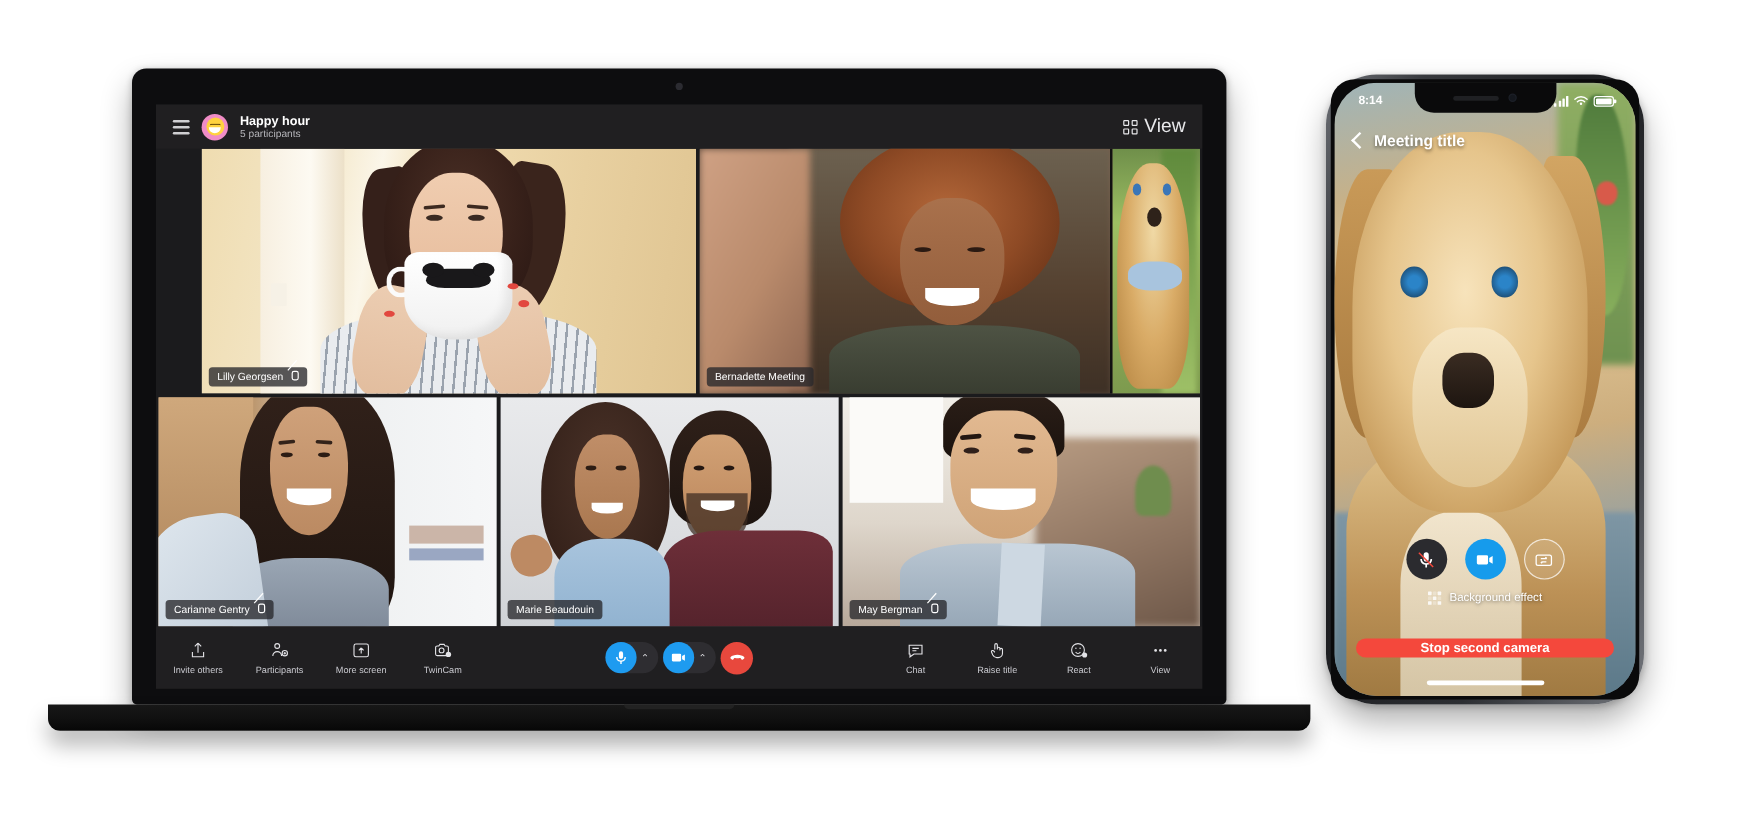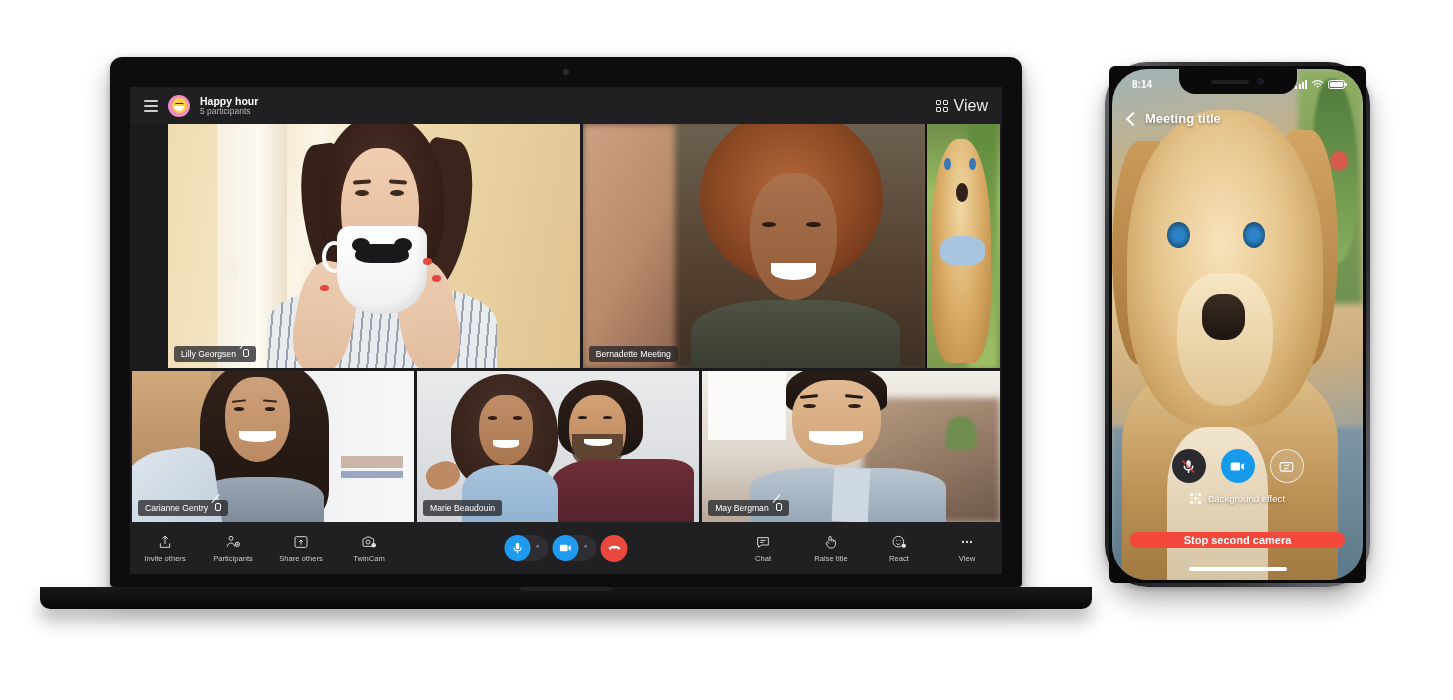--- a/index.html
+++ b/index.html
@@ -70,21 +70,21 @@
   .meeting-title { color:#fff; font-size:10.5px; font-weight:bold; }
   .meeting-sub { color:#b6b6bb; font-size:8.5px; }
   #header-spacer { flex:1; }
   .view-btn { display:flex; align-items:center; gap:6px; color:#e7e7ea; font-size:16px; cursor:pointer; }
   .grid-icon { display:grid; grid-template-columns: 1fr 1fr; gap:2px; width:12px; height:12px; }
   .grid-icon i { display:block; border:1.4px solid #e7e7ea; border-radius:1px; }
 
   
   #video-grid { flex:1; display:flex; flex-direction:column; gap:3px; padding: 0 2px 0 2px; }
   .vrow { display:flex; gap:3px; }
-  .vrow.top { height: 244px; padding-left: 36px; }
+  .vrow.top { height: 204px; padding-left: 36px; }
   .vrow.bottom { flex:1; }
   .tile { position:relative; overflow:hidden; background:#2a2a2e; }
   .tile .label {
     position:absolute; left:6px; bottom:6px;
     display:flex; align-items:center; gap:5px;
     background: rgba(40,40,44,.78); color:#fff;
     font-size:8.6px; padding: 3px 7px; border-radius:3px;
     white-space:nowrap;
   }
   .mic-off { width:8px; height:10px; flex:0 0 8px; position:relative; }
@@ -213,21 +213,21 @@
   .chev { width:14px; display:flex; align-items:center; justify-content:center; color:#d6d6da; font-size:8px; cursor:pointer; }
 
   
   #phone { position:absolute; left:1105px; top:62px; width:265px; height:525px; }
   #phone-frame {
     position:absolute; inset:0; border-radius:42px;
     background: linear-gradient(115deg,#6e7177 0%,#383a3e 16%,#1d1e21 42%,#2c2e32 70%,#74777d 100%);
     padding: 4px;
     box-shadow: 0 14px 26px rgba(0,0,0,.30), 0 2px 6px rgba(0,0,0,.22);
   }
-  #phone-inner { position:absolute; inset:4px; border-radius:6px; background:#0a0a0b; padding:3px;text-decoration:underline; }
+  #phone-inner { position:absolute; inset:4px; border-radius:20px; background:#0a0a0b; padding:3px;text-decoration:underline; }
   #phone-screen {
     position:absolute; inset:3px; border-radius:35px; overflow:hidden; background:#111;
   }
   #notch {
     position:absolute; left:50%; top:0; transform:translateX(-50%);
     width:118px; height:25px; background:#0a0a0b; border-radius:0 0 16px 16px; z-index:6;
     display:flex; align-items:center; justify-content:center; gap:8px;
   }
   #notch .speaker { width:38px; height:4px; border-radius:3px; background:#1f2023; }
   #notch .cam { width:7px; height:7px; border-radius:50%; background:#14171d; border:1px solid #1c2028; }
@@ -259,22 +259,22 @@
   #pv-earL { position:absolute; left:0%; top:14%; width:22%; height:44%; background:linear-gradient(180deg,#c99a58,#a87a3f); border-radius:60% 20% 40% 60%; }
   #pv-earR { position:absolute; right:10%; top:12%; width:22%; height:46%; background:linear-gradient(180deg,#d2a563,#ab7c41); border-radius:20% 60% 60% 40%; }
   #pv-eyeL, #pv-eyeR { position:absolute; top:30%; width:9%; height:5%; background:radial-gradient(circle,#2b84c8 30%,#17354f 100%); border-radius:50%; }
   #pv-eyeL{ left:22%; } #pv-eyeR{ left:52%; }
   #pv-snout { position:absolute; left:26%; top:40%; width:38%; height:26%; background:linear-gradient(180deg,#f6e6c4,#e0c593); border-radius:42% 42% 50% 50%; }
   #pv-nose { position:absolute; left:36%; top:44%; width:17%; height:9%; background:linear-gradient(180deg,#3a2c22,#1d1510); border-radius:42%; }
   #pv-body { position:absolute; left:4%; top:58%; width:86%; height:42%; background:linear-gradient(180deg,#e0c28b,#bc9156 60%,#a07a42); border-radius:36% 36% 0 0; }
   #pv-chest { position:absolute; left:22%; top:70%; width:40%; height:30%; background:linear-gradient(180deg,#f7efdd,#ded2b6); border-radius:40% 40% 0 0; opacity:.85; }
 
   #phone-topbar {
-    position:absolute; top:42px; left:0; right:0; height:30px; z-index:5;
-    display:flex; align-items:flex-start; gap:9px; padding: 0 14px;
+    position:absolute; top:26px; left:0; right:0; height:30px; z-index:5;
+    display:flex; align-items:flex-end; gap:9px; padding: 0 14px;
   }
   #back-chevron { width:10px; height:16px; position:relative; cursor:pointer; }
   #back-chevron::before{
     content:""; position:absolute; left:2px; top:3px; width:8px; height:8px;
     border-left:2px solid #fff; border-bottom:2px solid #fff; transform:rotate(45deg);
   }
   #phone-title { color:#fff; font-size:13px; font-weight:bold; text-shadow:0 1px 3px rgba(0,0,0,.45); }
 
   #phone-controls {
     position:absolute; left:0; right:0; bottom:76px; z-index:5;
@@ -485,21 +485,21 @@
               </span>
               <span>Participants</span>
             </div>
             <div class="tool">
               <span class="ic">
                 <svg viewBox="0 0 24 24">
                     <rect x="3" y="4" width="18" height="16" rx="2.4"></rect>
                     <path d="M12 16V9M12 9l-3 3M12 9l3 3"></path>
                   </svg>
               </span>
-              <span>Share others</span>
+              <span>More screen</span>
             </div>
             <div class="tool">
               <span class="ic">
                 <svg viewBox="0 0 24 24">
                     <path d="M3 8.5a2 2 0 0 1 2-2h2l1.4-2h5.2L15 6.5h2a2 2 0 0 1 2 2v8a2 2 0 0 1-2 2H5a2 2 0 0 1-2-2z"></path>
                     <circle cx="10.5" cy="12" r="3"></circle>
                     <circle cx="19" cy="17" r="3.4" fill="#e3e3e7" stroke="none"></circle>
                   </svg>
               </span>
               <span>TwinCam</span>

